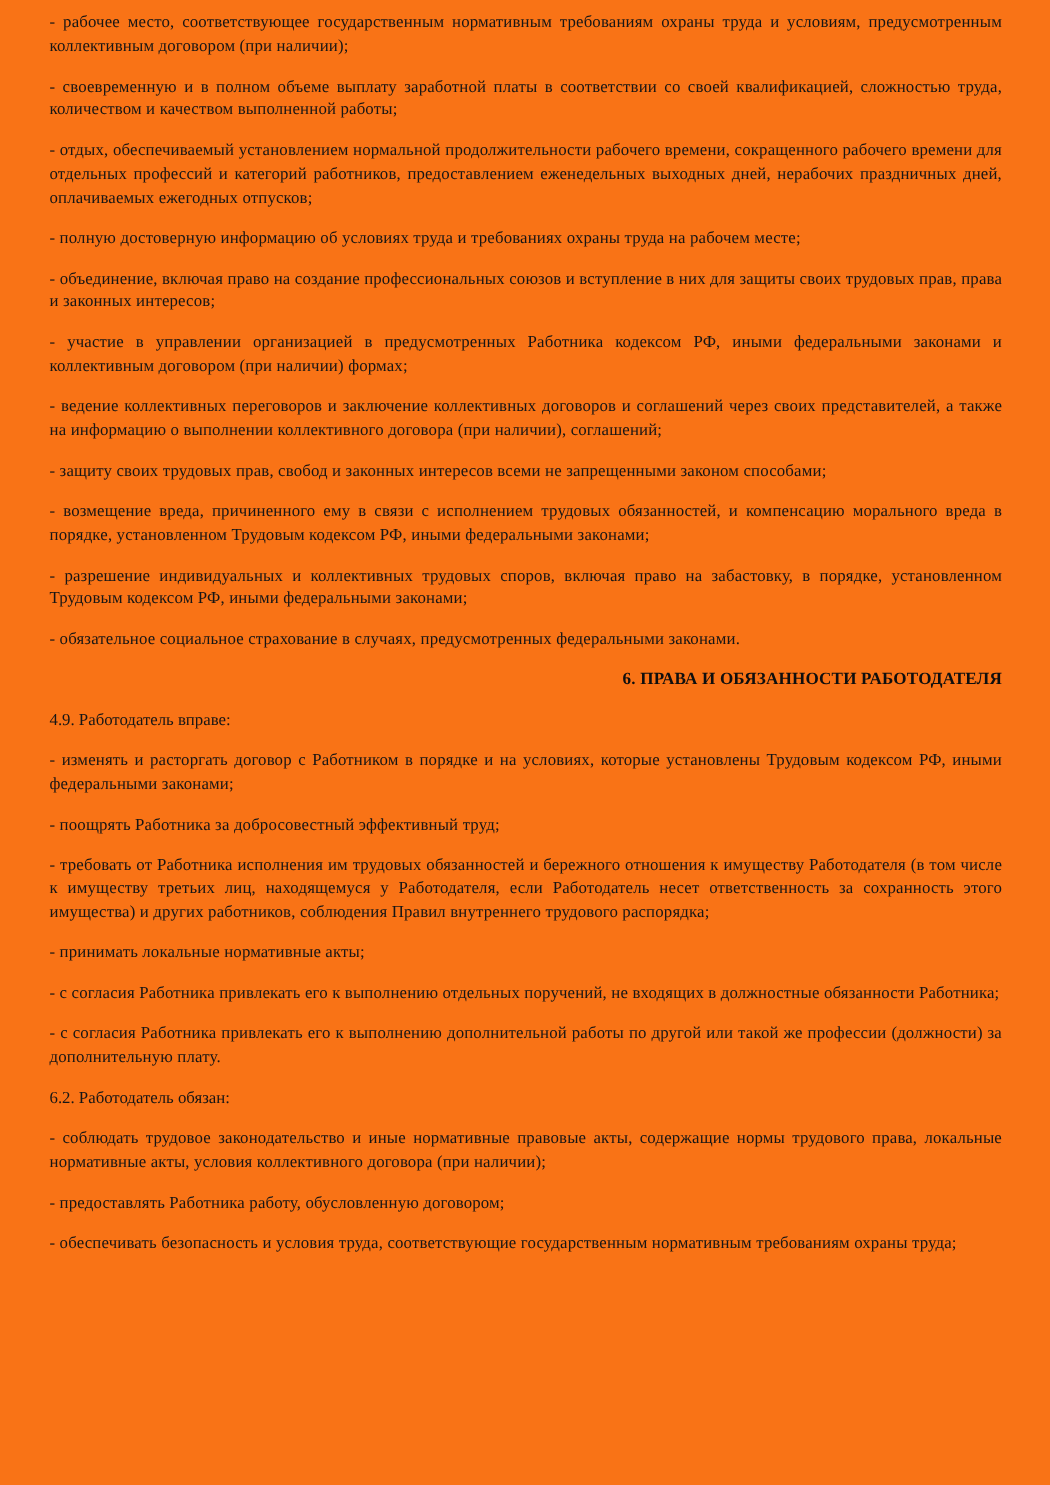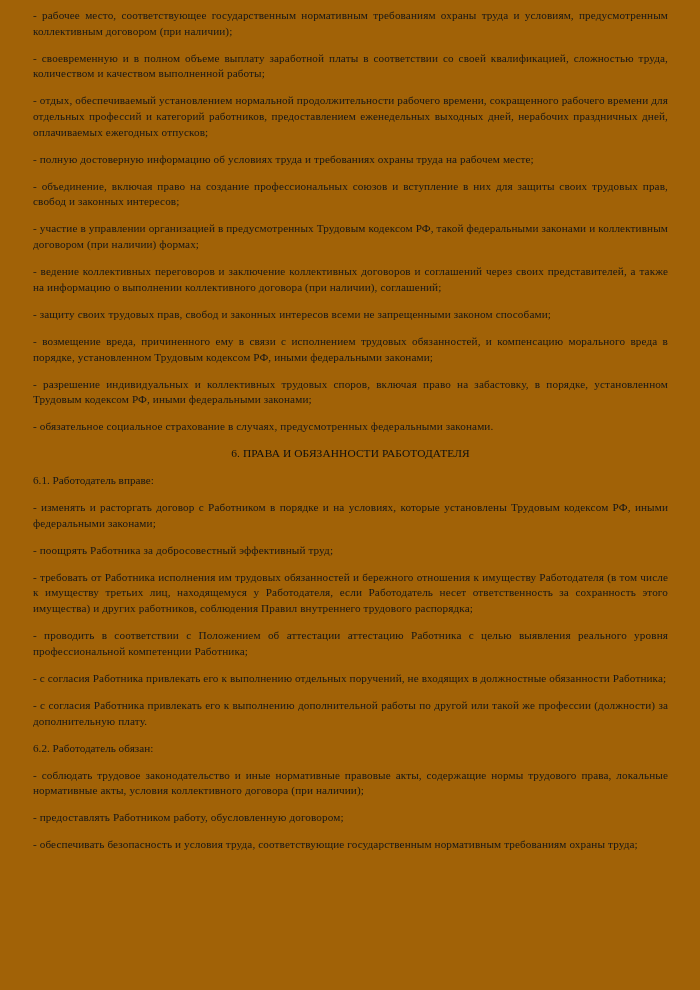--- a/index.html
+++ b/index.html
@@ -13,73 +13,73 @@
     overflow: hidden;
     font-family: "Liberation Serif", "DejaVu Serif", serif;
     color: #1a1a1a;
     -webkit-font-smoothing: antialiased;
   }
   .page {
     box-sizing: border-box;
     width: 700px;
     height: 990px;
     padding: 8px 32px 0 33px;
-    background: #a16207;
+    background: #f97316;
   }
   .doc-body {
     width: 635px;
   }
   p.para {
     margin: 0 0 11.5px 0;
     font-size: 11.2px;
     line-height: 15.6px;
     text-align: justify;
     text-justify: inter-word;
     color: #161616;
     letter-spacing: 0.01em;
   }
   h2.section-heading {
     margin: 9px 0 11px 0;
     font-size: 11.4px;
     line-height: 15.6px;
-    font-weight: normal;
-    text-align: center;
+    font-weight: bold;
+    text-align: right;
     color: #0f0f0f;
     letter-spacing: 0.01em;
   }
   p.subheading {
     margin: 0 0 11.5px 0;
     font-size: 11.2px;
     line-height: 15.6px;
     text-align: left;
     color: #161616;
   }
 </style>
 </head>
 <body>
 
 <div class="page">
   <div class="doc-body" id="doc-body">
       <p class="para">- рабочее место, соответствующее государственным нормативным требованиям охраны труда и условиям, предусмотренным коллективным договором (при наличии);</p>
       <p class="para">- своевременную и в полном объеме выплату заработной платы в соответствии со своей квалификацией, сложностью труда, количеством и качеством выполненной работы;</p>
       <p class="para">- отдых, обеспечиваемый установлением нормальной продолжительности рабочего времени, сокращенного рабочего времени для отдельных профессий и категорий работников, предоставлением еженедельных выходных дней, нерабочих праздничных дней, оплачиваемых ежегодных отпусков;</p>
       <p class="para">- полную достоверную информацию об условиях труда и требованиях охраны труда на рабочем месте;</p>
-      <p class="para">- объединение, включая право на создание профессиональных союзов и вступление в них для защиты своих трудовых прав, свобод и законных интересов;</p>
-      <p class="para">- участие в управлении организацией в предусмотренных Трудовым кодексом РФ, такой федеральными законами и коллективным договором (при наличии) формах;</p>
+      <p class="para">- объединение, включая право на создание профессиональных союзов и вступление в них для защиты своих трудовых прав, права и законных интересов;</p>
+      <p class="para">- участие в управлении организацией в предусмотренных Работника кодексом РФ, иными федеральными законами и коллективным договором (при наличии) формах;</p>
       <p class="para">- ведение коллективных переговоров и заключение коллективных договоров и соглашений через своих представителей, а также на информацию о выполнении коллективного договора (при наличии), соглашений;</p>
       <p class="para">- защиту своих трудовых прав, свобод и законных интересов всеми не запрещенными законом способами;</p>
       <p class="para">- возмещение вреда, причиненного ему в связи с исполнением трудовых обязанностей, и компенсацию морального вреда в порядке, установленном Трудовым кодексом РФ, иными федеральными законами;</p>
       <p class="para">- разрешение индивидуальных и коллективных трудовых споров, включая право на забастовку, в порядке, установленном Трудовым кодексом РФ, иными федеральными законами;</p>
       <p class="para">- обязательное социальное страхование в случаях, предусмотренных федеральными законами.</p>
       <h2 class="section-heading">6. ПРАВА И ОБЯЗАННОСТИ РАБОТОДАТЕЛЯ</h2>
-      <p class="subheading">6.1. Работодатель вправе:</p>
+      <p class="subheading">4.9. Работодатель вправе:</p>
       <p class="para">- изменять и расторгать договор с Работником в порядке и на условиях, которые установлены Трудовым кодексом РФ, иными федеральными законами;</p>
       <p class="para">- поощрять Работника за добросовестный эффективный труд;</p>
       <p class="para">- требовать от Работника исполнения им трудовых обязанностей и бережного отношения к имуществу Работодателя (в том числе к имуществу третьих лиц, находящемуся у Работодателя, если Работодатель несет ответственность за сохранность этого имущества) и других работников, соблюдения Правил внутреннего трудового распорядка;</p>
-      <p class="para">- проводить в соответствии с Положением об аттестации аттестацию Работника с целью выявления реального уровня профессиональной компетенции Работника;</p>
+      <p class="para">- принимать локальные нормативные акты;</p>
       <p class="para">- с согласия Работника привлекать его к выполнению отдельных поручений, не входящих в должностные обязанности Работника;</p>
       <p class="para">- с согласия Работника привлекать его к выполнению дополнительной работы по другой или такой же профессии (должности) за дополнительную плату.</p>
       <p class="subheading">6.2. Работодатель обязан:</p>
       <p class="para">- соблюдать трудовое законодательство и иные нормативные правовые акты, содержащие нормы трудового права, локальные нормативные акты, условия коллективного договора (при наличии);</p>
-      <p class="para">- предоставлять Работником работу, обусловленную договором;</p>
+      <p class="para">- предоставлять Работника работу, обусловленную договором;</p>
       <p class="para">- обеспечивать безопасность и условия труда, соответствующие государственным нормативным требованиям охраны труда;</p>
     </div>
 </div>
 
 </body></html>

